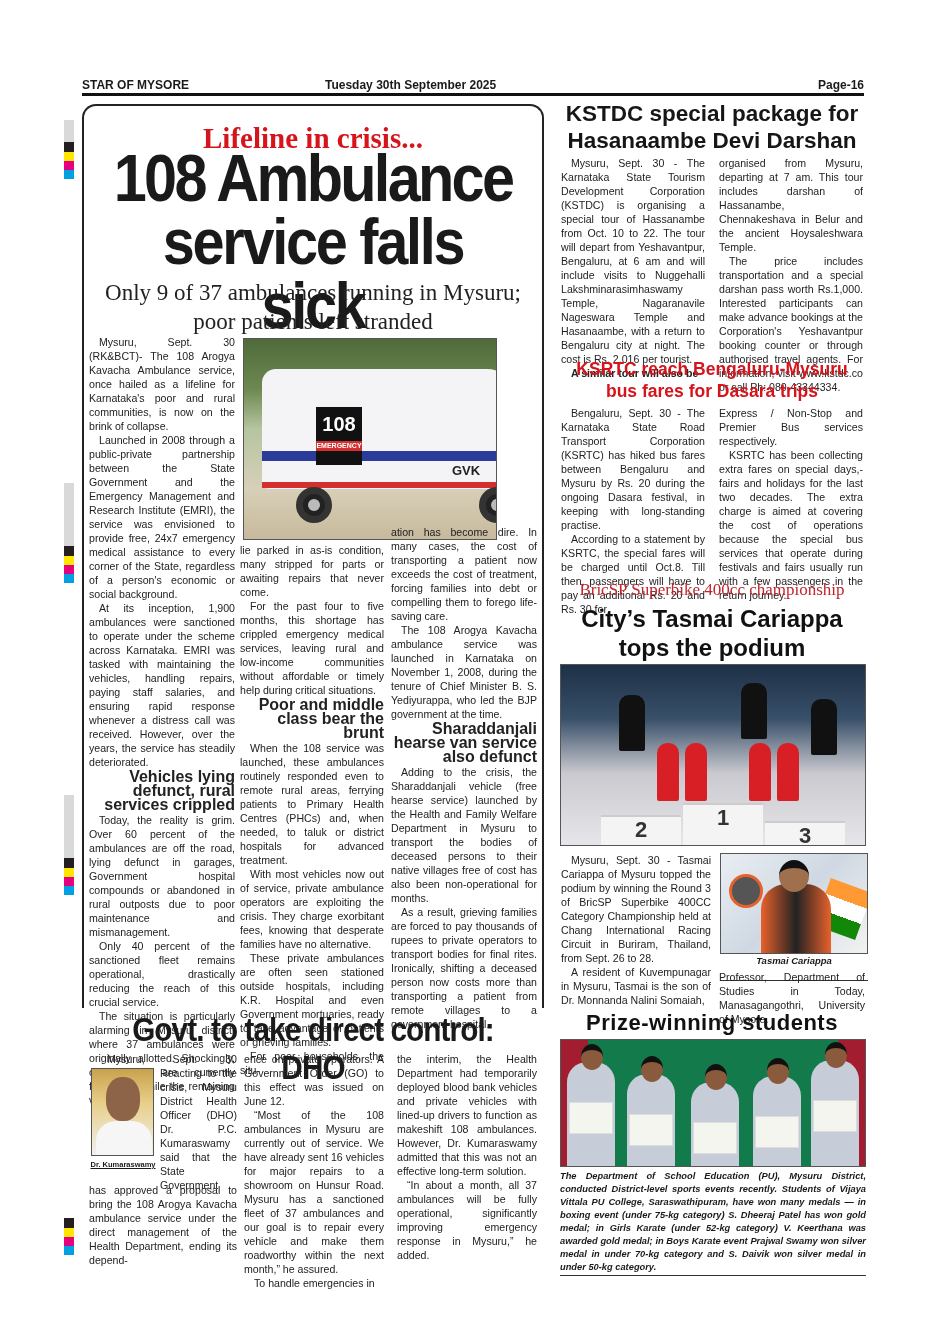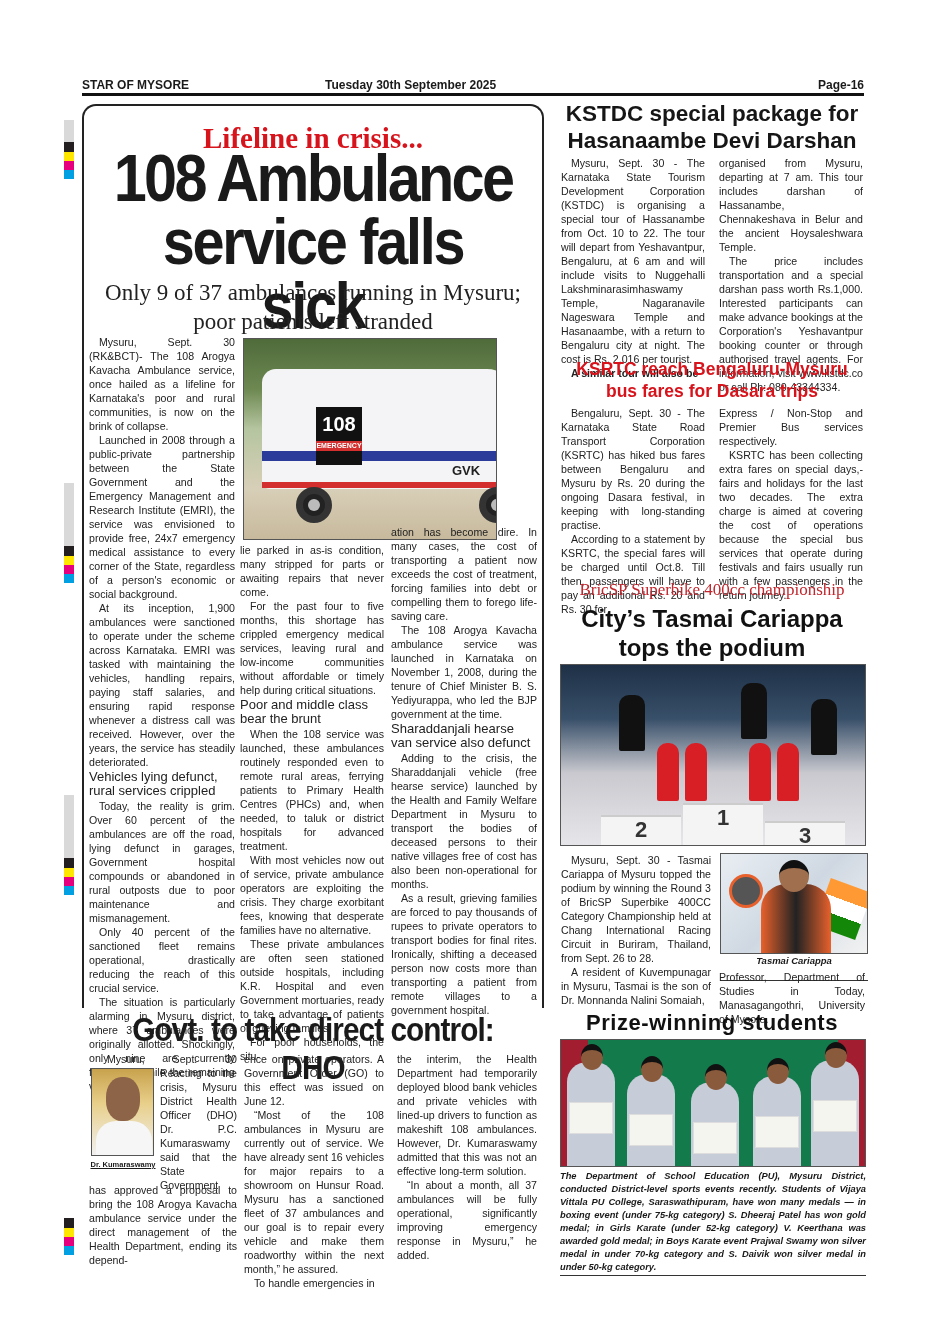--- a/index.html
+++ b/index.html
@@ -19,21 +19,21 @@
   .masthead .r { position: absolute; right: 0; top: 2px; }
 
   .lead-box { position: absolute; left: 82px; top: 104px; width: 462px; height: 904px; border: 2.5px solid #222; border-bottom: none; border-radius: 14px 14px 0 0; }
   .kicker { position: absolute; left: 0; top: 16px; width: 100%; text-align: center; font-family: "Liberation Serif", serif; font-weight: bold; color: #d7141c; font-size: 29px; }
   .hl1 { position: absolute; left: 0; top: 40px; width: 100%; text-align: center; font-family: "Liberation Sans", sans-serif; font-weight: 900; font-size: 66px; letter-spacing: -3px; transform: scaleX(0.9); transform-origin: center; line-height: 64px; }
   .hl2 { position: absolute; left: 0; top: 104px; width: 100%; text-align: center; font-weight: 900; font-size: 64px; letter-spacing: -2.5px; transform: scaleX(0.9); line-height: 64px; }
   .deck { position: absolute; left: 0; top: 172px; width: 100%; text-align: center; font-family: "Liberation Serif", serif; font-size: 23px; line-height: 29px; color: #222; }
 
   .col { position: absolute; font-size: 10.6px; line-height: 14px; text-align: justify; hyphens: auto; color: #222; }
   .col p { text-indent: 10px; }
-  .col .sub { text-align: left; font-weight: normal; font-size: 13px; line-height: 14px; text-indent: 0; margin: 1px 0; }
+  .col .sub { text-align: right; font-weight: bold; font-size: 16px; line-height: 14px; text-indent: 0; margin: 1px 0; }
 
   .photo { position: absolute; overflow: hidden; border: 1px solid #555; }
 
   .ambulance { left: 243px; top: 338px; width: 254px; height: 202px; background: linear-gradient(#4f6b3a 0%, #6d8851 25%, #b5c5a0 45%, #d8cfb8 75%, #c7b99c 100%); }
   .amb-body { position: absolute; left: 18px; top: 30px; width: 255px; height: 120px; background: #f4f4f6; border-radius: 14px 30px 8px 8px; }
   .amb-stripe { position: absolute; left: 18px; top: 112px; width: 255px; height: 10px; background: #2b3b9a; }
   .amb-stripe2 { position: absolute; left: 18px; top: 143px; width: 255px; height: 6px; background: #d32f2f; }
   .amb-panel { position: absolute; left: 72px; top: 68px; width: 46px; height: 58px; background: #111; color: #fff; font-weight: 900; font-size: 20px; text-align: center; line-height: 34px; }
   .amb-panel .em { display: block; background: #d32f2f; font-size: 7px; line-height: 10px; }
   .amb-gvk { position: absolute; left: 208px; top: 124px; font-weight: 900; font-size: 13px; color: #222; }

